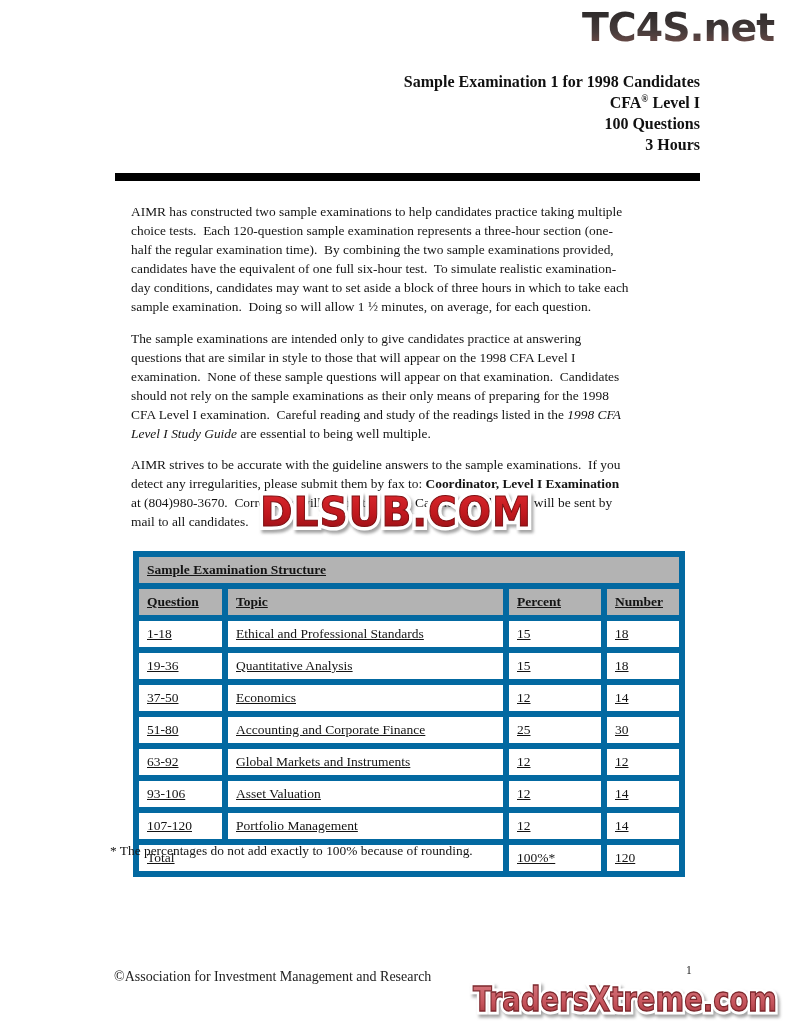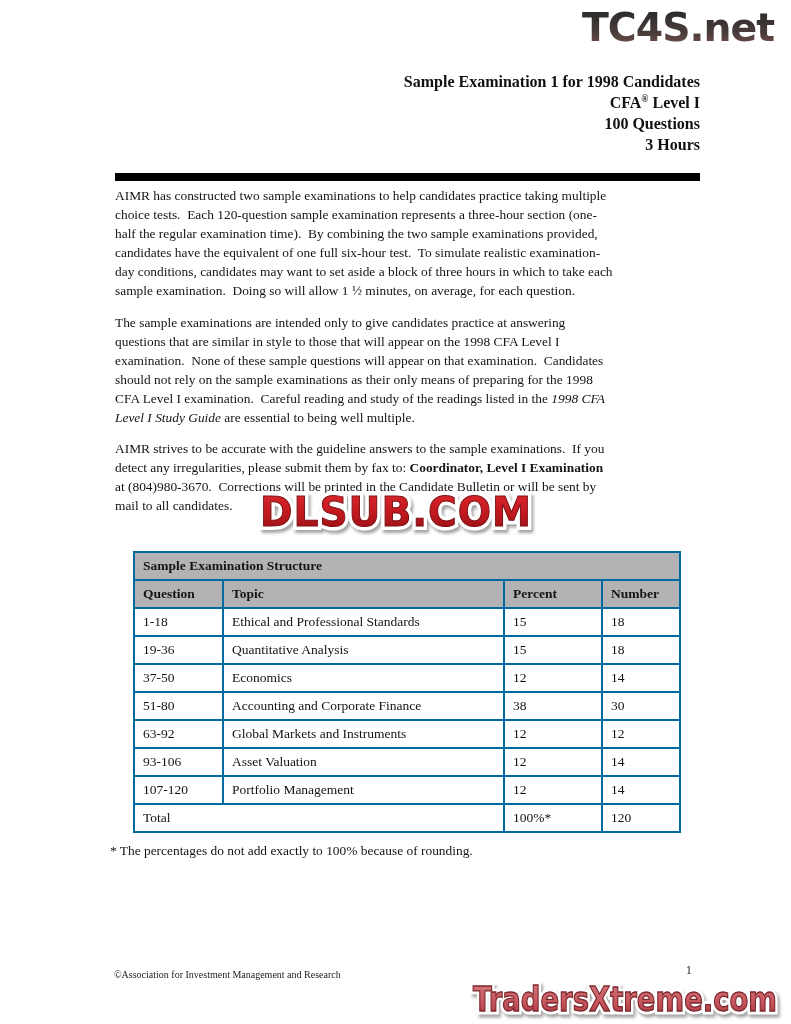--- a/index.html
+++ b/index.html
@@ -13,47 +13,47 @@
   
   .title-block{
     position:absolute;left:115px;top:71px;width:585px;text-align:right;
     font-weight:bold;font-size:16px;line-height:21px;color:#111;
   }
   .title-block sup{font-size:9.5px;vertical-align:super;line-height:0;}
   
   .rule{position:absolute;left:115px;top:173px;width:585px;height:8px;background:#000;}
   
   .body-par{
-    position:absolute;left:115px;width:660px;margin:0;
+    position:absolute;left:115px;width:660px;margin:16px;
     font-size:13.4px;line-height:18.9px;white-space:pre-wrap;color:#141414;
   }
   .p1{top:187px;}
   .p2{top:314px;}
   .p3{top:440px;}
   .italic{font-style:italic;}
   .bold{font-weight:bold;}
   
   .dlsub-logo{position:absolute;left:250px;top:486px;z-index:5;}
   .wm-back{fill:#ffffff;stroke:#ffffff;filter:drop-shadow(2px 3px 1.5px rgba(90,90,90,0.55));}
   .wm-font-dlsub{font-family:"DejaVu Sans",sans-serif;font-weight:900;font-size:40px;letter-spacing:1px;}
   .wm-font-traders{font-family:"DejaVu Sans",sans-serif;font-weight:900;font-size:33px;}
   
   .exam-table{
     position:absolute;left:133px;top:551px;width:546px;border-collapse:collapse;
     table-layout:fixed;font-size:13.5px;border:2px solid #000;color:#141414;
   }
   .exam-table td,.exam-table th{
-    border:2px solid #0369a1;height:26px;padding:0 2px 0 8px;vertical-align:middle;
-    text-align:left;white-space:nowrap;overflow:hidden;font-weight:normal;
+    border:6px solid #0369a1;height:26px;padding:0 2px 0 8px;vertical-align:middle;
+    text-align:left;white-space:nowrap;overflow:hidden;font-weight:normal;text-decoration:underline;
   }
   .exam-table .hd{background:#b3b3b3;font-weight:bold;}
   
   .footnote{position:absolute;left:110px;top:843px;margin:0;font-size:13.4px;color:#141414;}
   
-  .footer-copy{position:absolute;left:114px;top:969px;font-size:10px;color:#222;text-align:right;}
+  .footer-copy{position:absolute;left:114px;top:969px;font-size:14px;color:#222;text-align:right;}
   .page-num{position:absolute;left:686px;top:964px;font-size:11.6px;color:#222;}
   .traders-logo{position:absolute;left:462px;top:977px;z-index:5;}
 </style>
 </head>
 <body>
 
 <div class="page">
 
   <svg class="tc4s-logo" width="210" height="50" viewBox="0 0 210 50">
     <defs>
@@ -137,21 +137,21 @@
       </tr>
       <tr>
         <td>37-50</td>
         <td>Economics</td>
         <td>12</td>
         <td>14</td>
       </tr>
       <tr>
         <td>51-80</td>
         <td>Accounting and Corporate Finance</td>
-        <td>38</td>
+        <td>25</td>
         <td>30</td>
       </tr>
       <tr>
         <td>63-92</td>
         <td>Global Markets and Instruments</td>
         <td>12</td>
         <td>12</td>
       </tr>
       <tr>
         <td>93-106</td>

